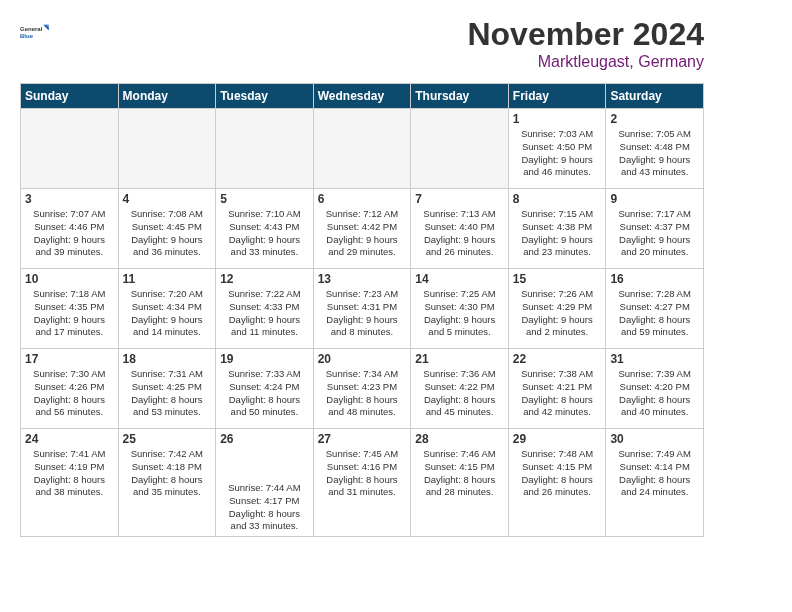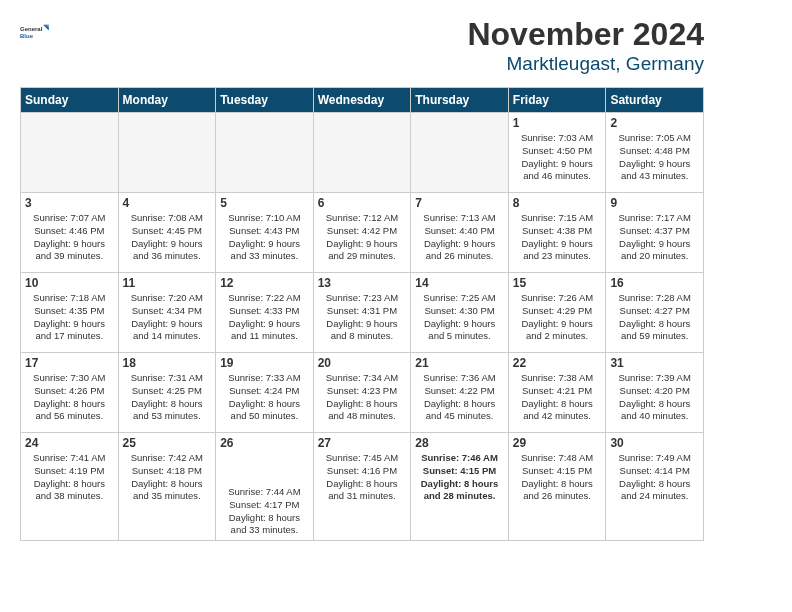--- a/index.html
+++ b/index.html
@@ -31,22 +31,22 @@
     }
     .title-area {
       text-align: right;
     }
     .month-title {
       font-size: 32px;
       font-weight: bold;
       color: #333;
     }
     .location {
-      font-size: 19px;
-      color: #0c4a6e;
+      font-size: 16px;
+      color: #701a75;
     }
     .calendar {
       width: 100%;
       border-collapse: collapse;
       table-layout: fixed;
     }
     .calendar th {
       background: #0c4a6e;
       color: #fff;
       font-size: 12px;
@@ -310,21 +310,21 @@
           </td>
           <td>
             <span class="day-num">27</span>
             <div class="day-info" style="white-space: pre-line;">Sunrise: 7:45 AM
 Sunset: 4:16 PM
 Daylight: 8 hours
 and 31 minutes.</div>
           </td>
           <td>
             <span class="day-num">28</span>
-            <div class="day-info" style="white-space: pre-line; font-weight: bold;">Sunrise: 7:46 AM
+            <div class="day-info" style="white-space: pre-line;">Sunrise: 7:46 AM
 Sunset: 4:15 PM
 Daylight: 8 hours
 and 28 minutes.</div>
           </td>
           <td>
             <span class="day-num">29</span>
             <div class="day-info" style="white-space: pre-line;">Sunrise: 7:48 AM
 Sunset: 4:15 PM
 Daylight: 8 hours
 and 26 minutes.</div>

